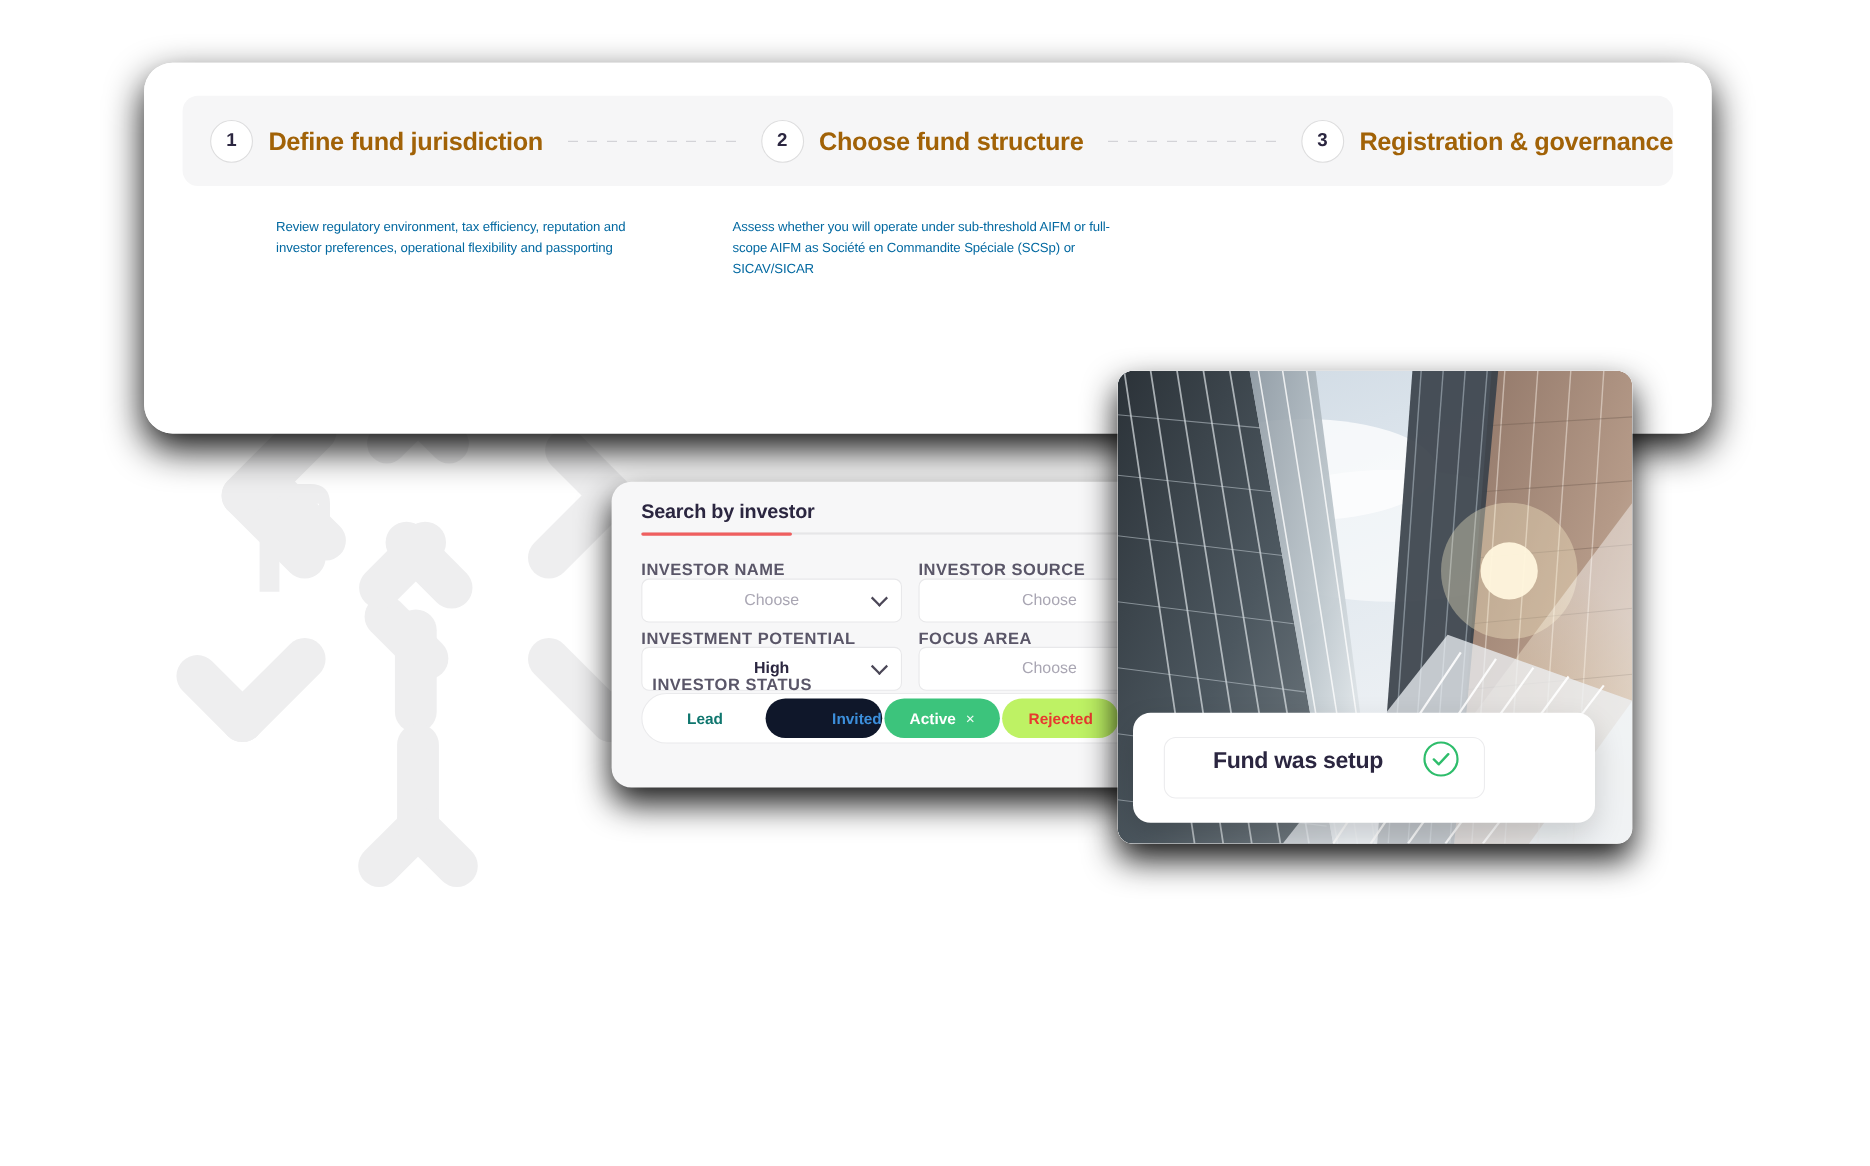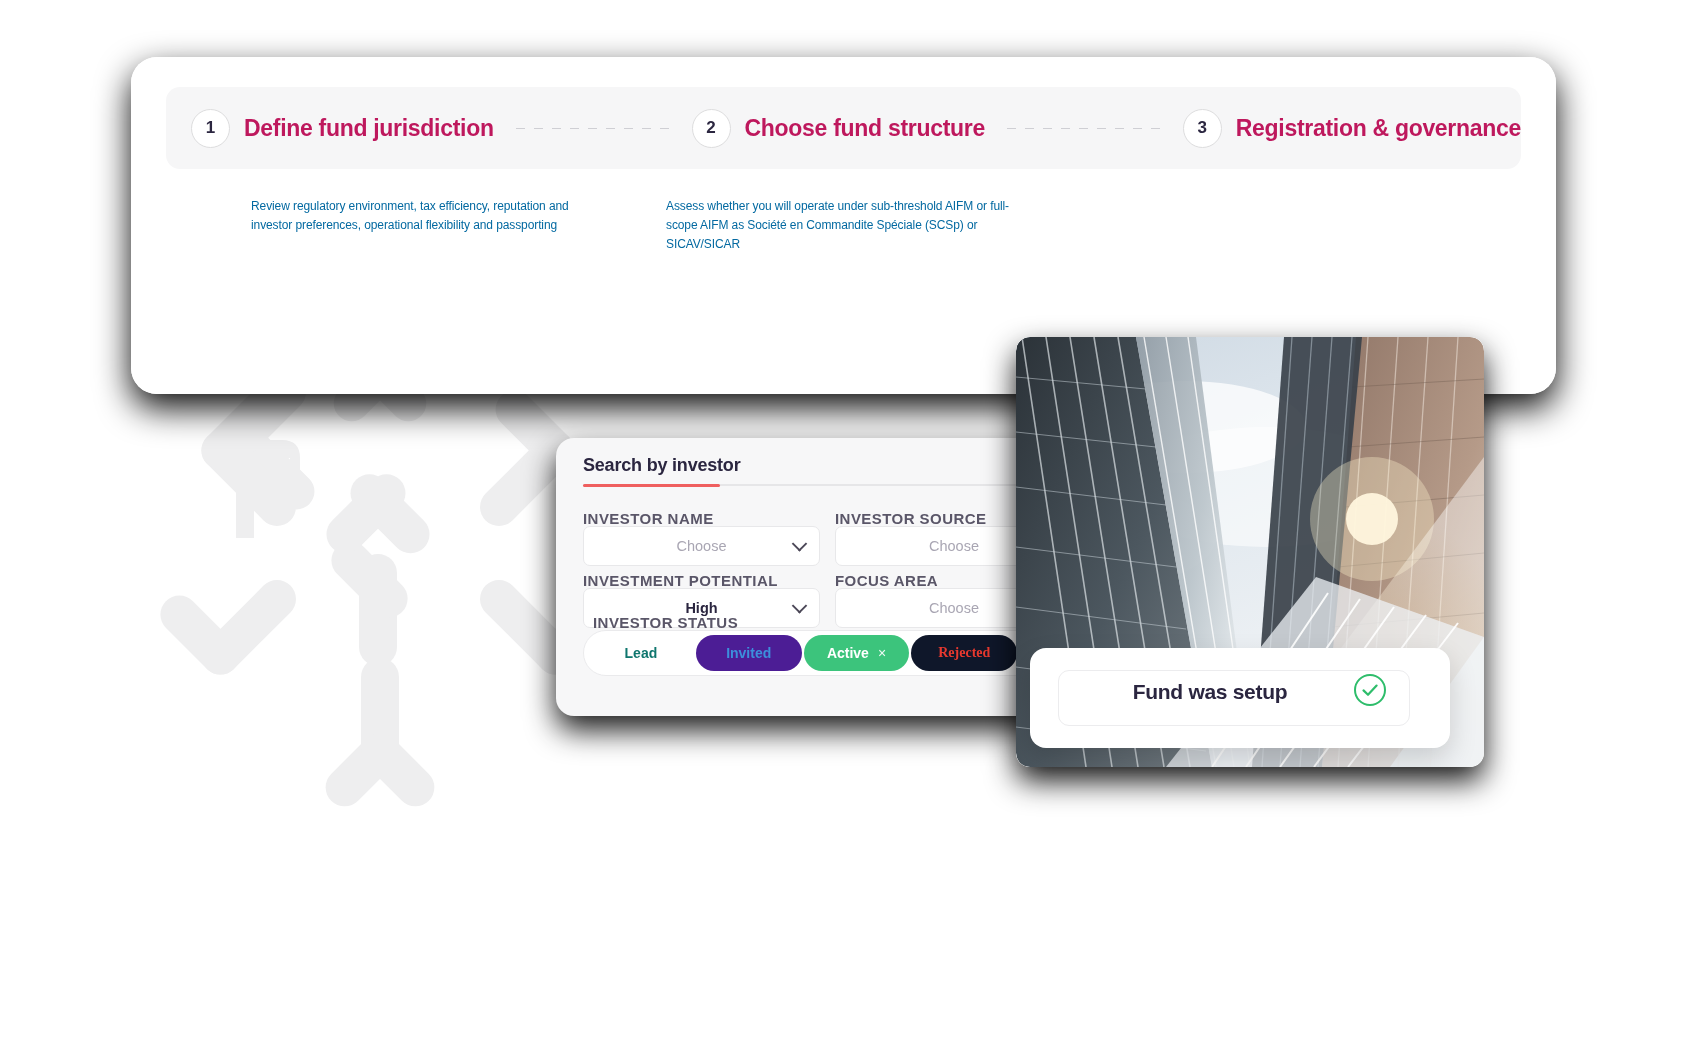--- a/index.html
+++ b/index.html
@@ -73,21 +73,21 @@
     font-size: 17px;
     font-weight: 600;
     display: flex;
     align-items: center;
     justify-content: center;
     flex: 0 0 auto;
   }
   .step-label {
     font-size: 23px;
     font-weight: 700;
-    color: #be185d;
+    color: #a16207;
     letter-spacing: -0.3px;
     white-space: nowrap;
   }
   .step-dash {
     flex: 1 1 auto;
     height: 1px;
     margin: 0 22px;
     min-width: 40px;
     background-image: repeating-linear-gradient(to right,#cfcfd4 0 9px, rgba(0,0,0,0) 9px 18px);
   }
@@ -252,21 +252,21 @@
     height: 100px;
     background: #ffffff;
     border-radius: 16px;
     box-shadow: 0 12px 28px rgba(0,0,0,0.16);
     z-index: 60;
   }
   .toast-inner {
     position: absolute;
     left: 28px;
     top: 22px;
-    width: 352px;
+    width: 292px;
     height: 56px;
     border: 1px solid #ececee;
     border-radius: 11px;
     display: flex;
     align-items: center;
     justify-content: space-between;
     padding: 0 22px 12px 26px;
     box-sizing: border-box;
   }
   .toast-text {
@@ -407,28 +407,28 @@
     <div class="select-box" style="left:279px; top:150px; width:236px;">
       <span class="select-val">Choose</span>
       <span class="chev"></span>
     </div>
 
     <div class="field-label" style="left:37px; top:176px;">INVESTOR STATUS</div>
     <div class="status-row">
       <div class="pill" id="pill0" style="background: rgb(255, 255, 255); color: #0f766e;">
         <span>Lead</span>
       </div>
-      <div class="pill" id="pill1" style="background: #4c1d95; color: rgb(60, 143, 220);">
+      <div class="pill" id="pill1" style="background: #0f172a; color: rgb(60, 143, 220); justify-content: flex-end;">
         <span>Invited</span>
       </div>
       <div class="pill" id="pill2" style="background: rgb(60, 196, 124); color: rgb(255, 255, 255);">
         <span>Active</span>
         <span class="pill-x">×</span>
       </div>
-      <div class="pill" id="pill3" style="background: #0f172a; color: rgb(232, 57, 47); font-family: Liberation Serif, serif;">
+      <div class="pill" id="pill3" style="background: #bef264; color: rgb(232, 57, 47);">
         <span>Rejected</span>
       </div>
       <div class="pill" id="pill4" style="background: rgb(217, 217, 220); color: rgb(43, 38, 64);">
         <span>Declined</span>
       </div>
     </div>
   </div>
 
   <div class="photo-card">
     <div class="photo-inner">

